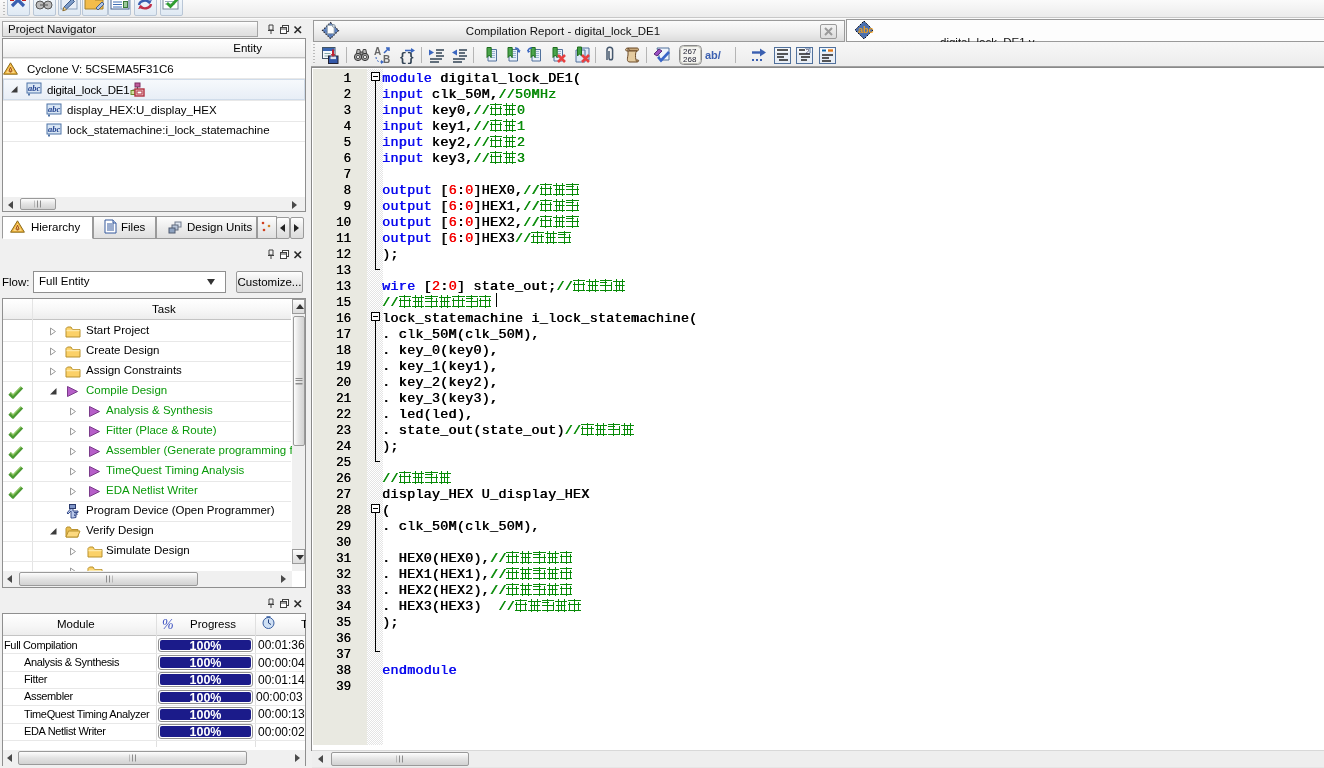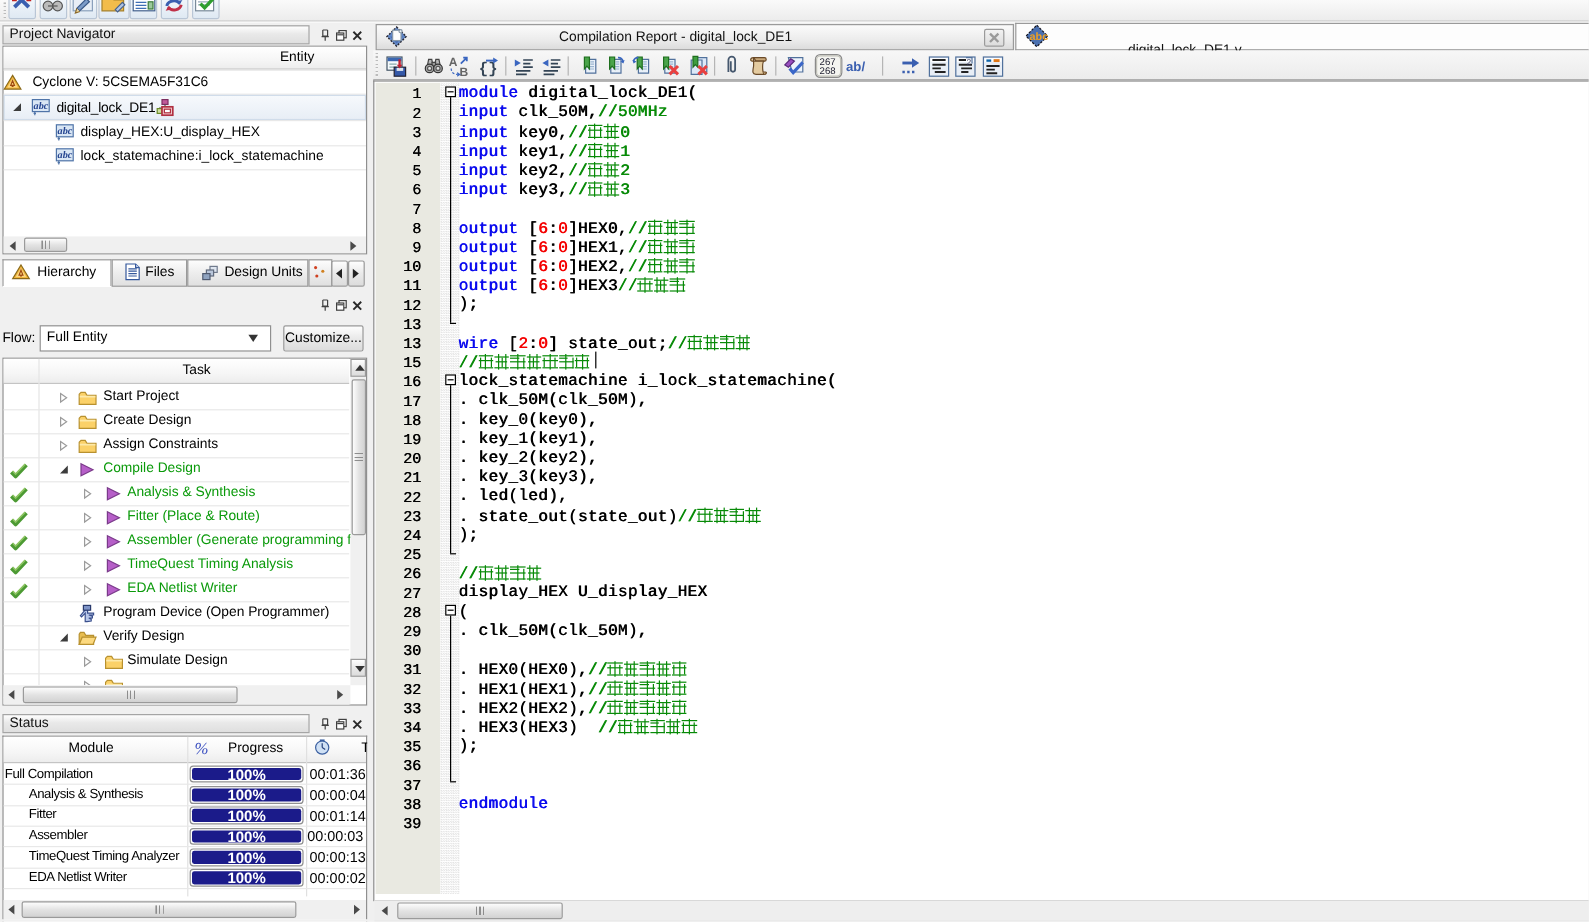--- a/index.html
+++ b/index.html
@@ -375,21 +375,20 @@
       <i class="gripv"></i>
     </div>
 <div class="btn" style="left:292px;top:549px;width:13px;height:15px;border-radius:0"></div>
 <div class="arr" style="left:296px;top:555px;border-left:4px solid transparent;border-right:4px solid transparent;border-top:5px solid #333"></div>
 <div class="sb-t" style="left:3px;top:571px;width:289px;height:16px"></div>
 <div class="arr" style="left:7px;top:575px;border-top:4px solid transparent;border-bottom:4px solid transparent;border-right:5px solid #4a4a4a"></div>
 <div class="sb-h" style="left:19px;top:572px;width:179px;height:14px">
       <i class="grip"></i>
     </div>
 <div class="arr" style="left:281px;top:575px;border-top:4px solid transparent;border-bottom:4px solid transparent;border-left:5px solid #4a4a4a"></div>
-<div class="ptitle" style="top:595px">Status</div>
 <svg class="abs" style="left:266px;top:598px" width="10" height="11" viewBox="0 0 10 11">
       <path d="M3 1 h4 M3 1 v5 h4 v-5 M5 6 v4 M2 6.5 h6" stroke="#404040" fill="none"></path>
     </svg>
 <svg class="abs" style="left:279px;top:598px" width="11" height="11" viewBox="0 0 11 11">
       <rect x="3.5" y="1.5" width="6" height="6" fill="#fff" stroke="#404040"></rect>
       <rect x="1.5" y="3.5" width="6" height="6" fill="#fff" stroke="#404040"></rect>
       <path d="M2 5 h5" stroke="#404040"></path>
     </svg>
 <svg class="abs" style="left:293px;top:599px" width="10" height="10" viewBox="0 0 10 10">
       <path d="M1.5 1.5 L8 8 M8 1.5 L1.5 8" stroke="#2a2a2a" stroke-width="1.6"></path>

